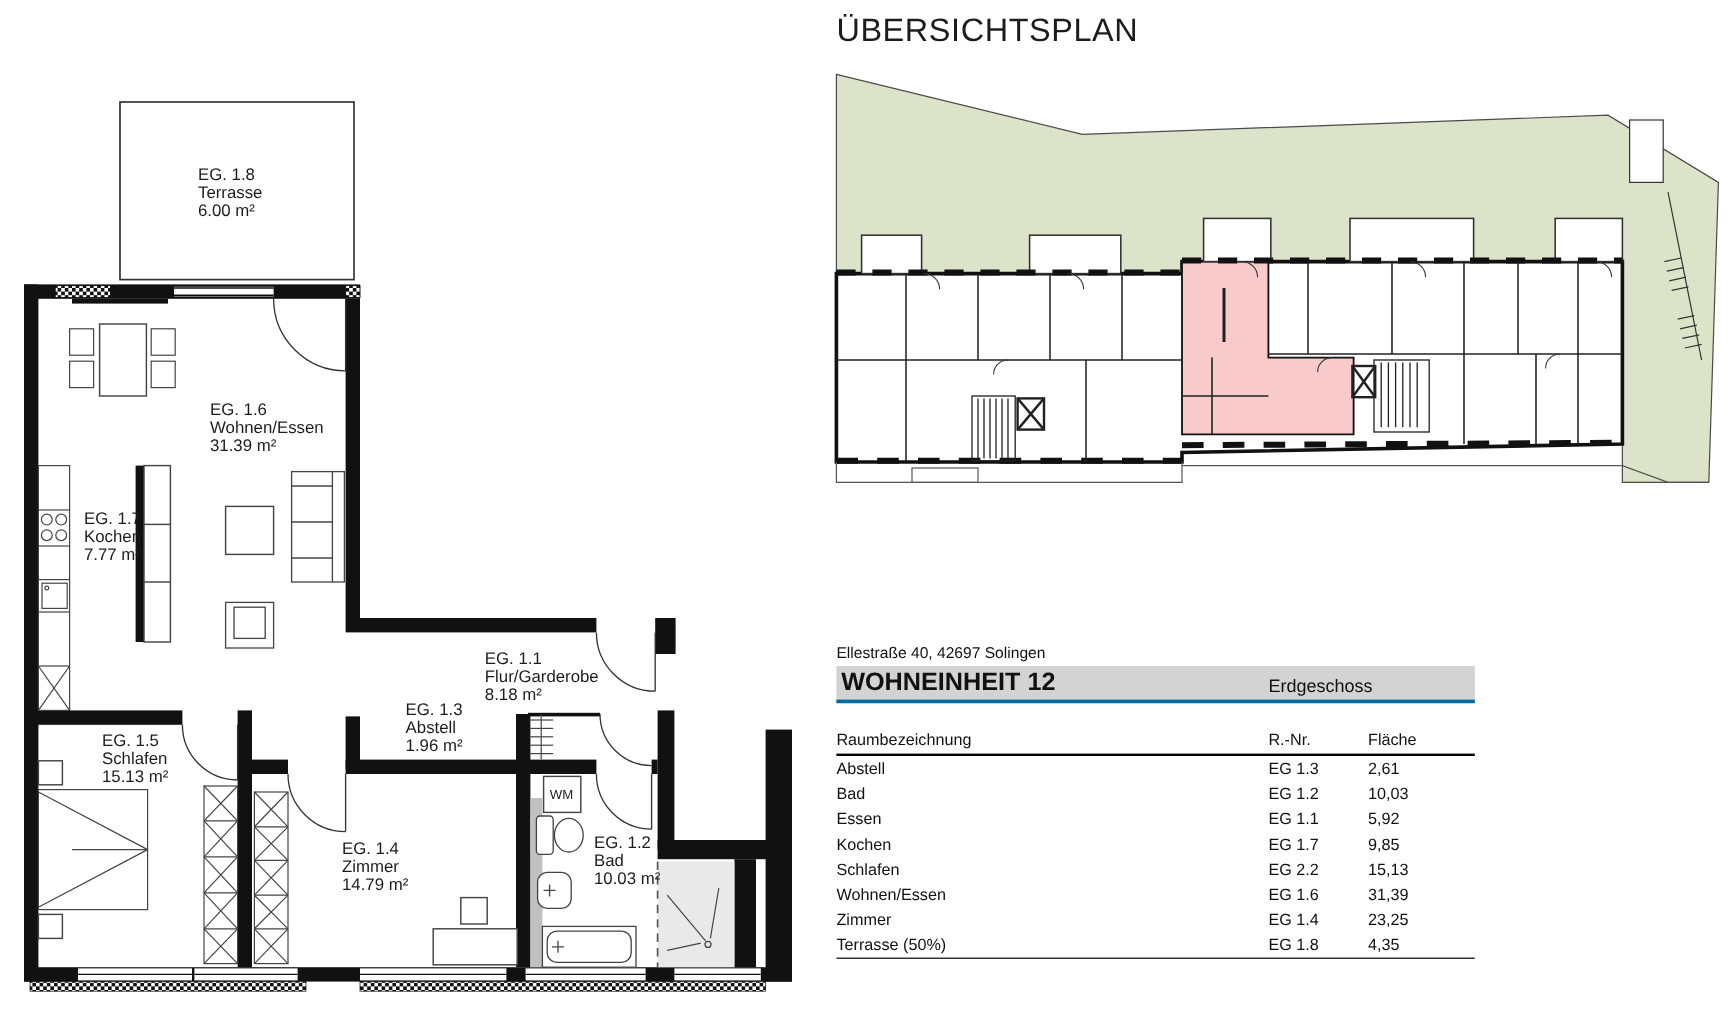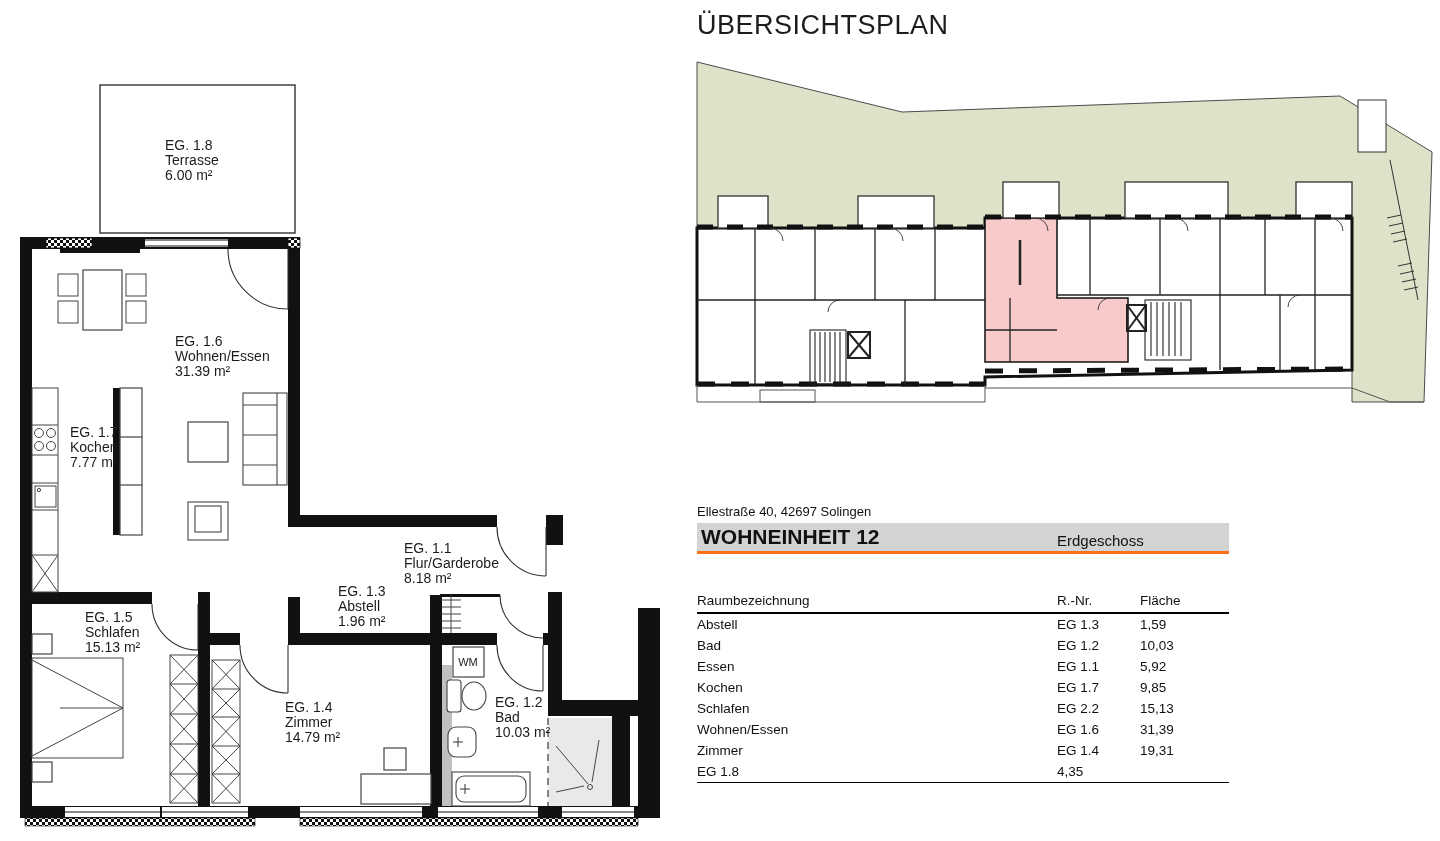--- a/index.html
+++ b/index.html
@@ -3,27 +3,27 @@
 <meta charset="utf-8">
 <style>
   html,body{margin:0;padding:0;background:#fff;}
   .canvas{position:relative;width:1440px;height:841px;background:#fff;overflow:hidden;
           font-family:"Liberation Sans",sans-serif;color:#111;}
   svg text{font-family:"Liberation Sans",sans-serif;fill:#1c1c1c;}
   .room-label{font-size:14px;}
   .wm-label{font-size:11px;}
   .ov-title{font-size:27px;letter-spacing:.5px;}
   
-  .info-panel{position:absolute;left:697px;top:504px;width:532px;}
+  .info-panel{position:absolute;left:697px;top:536px;width:532px;}
   .address{font-size:13px;margin-bottom:4px;}
-  .title-bar{background:#d3d3d3;border-bottom:3px solid #f97316;height:31px;
+  .title-bar{background:#d3d3d3;border-bottom:3px solid #0369a1;height:31px;
              display:flex;align-items:flex-end;padding:0 0 2px 4px;box-sizing:border-box;}
   .unit-title{font-size:21px;font-weight:bold;flex:0 0 356px;}
   .floor-title{font-size:15px;font-weight:normal;}
-  .tbl{margin-top:36px;font-size:13.5px;}
+  .tbl{margin-top:20px;font-size:13.5px;}
   .tbl-row{display:grid;grid-template-columns:360px 83px 1fr;line-height:21px;}
   .tbl-head{border-bottom:2px solid #000;padding-bottom:1px;}
   .tbl-body{border-bottom:1.5px solid #000;}
   .tbl-total{line-height:22px;}
 </style>
 </head>
 <body>
 
 <div class="canvas">
 
@@ -389,21 +389,21 @@
   <div class="tbl">
     <div class="tbl-row tbl-head">
       <span>Raumbezeichnung</span>
       <span>R.-Nr.</span>
       <span>Fläche</span>
     </div>
     <div class="tbl-body">
       <div class="tbl-row">
         <span>Abstell</span>
             <span>EG 1.3</span>
-            <span>1,59</span>
+            <span>2,61</span>
       </div>
       <div class="tbl-row">
         <span>Bad</span>
             <span>EG 1.2</span>
             <span>10,03</span>
       </div>
       <div class="tbl-row">
         <span>Essen</span>
             <span>EG 1.1</span>
             <span>5,92</span>
@@ -419,23 +419,24 @@
             <span>15,13</span>
       </div>
       <div class="tbl-row">
         <span>Wohnen/Essen</span>
             <span>EG 1.6</span>
             <span>31,39</span>
       </div>
       <div class="tbl-row">
         <span>Zimmer</span>
             <span>EG 1.4</span>
-            <span>19,31</span>
-      </div>
-      <div class="tbl-row">
+            <span>23,25</span>
+      </div>
+      <div class="tbl-row">
+        <span>Terrasse (50%)</span>
             <span>EG 1.8</span>
             <span>4,35</span>
       </div>
     </div>
   </div>
 </div>
 
 </div>
 
 </body></html>

